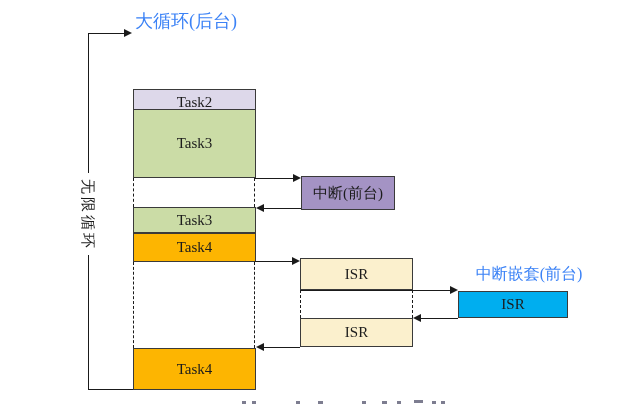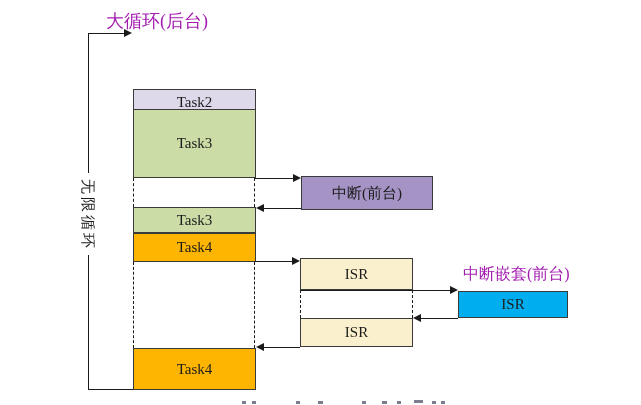--- a/index.html
+++ b/index.html
@@ -15,21 +15,22 @@
     position:absolute;
     box-sizing:border-box;
     border:1px solid #3a3a3a;
     display:flex;align-items:center;justify-content:center;
     font-size:15px;
     color:#1c1c1c;
   }
   .lbl{
     position:absolute;
     font-size:16px;
-    color:#a21caf;
+    color:#3b82f6;
+    text-align:center;
     white-space:nowrap;
   }
   .hline{position:absolute;height:0;border-top:1px solid #1a1a1a;}
   .vline{position:absolute;width:0;border-left:1px solid #1a1a1a;}
   .vdash{position:absolute;width:0;border-left:1px dashed #1a1a1a;}
   .arrow-right{
     position:absolute;width:0;height:0;
     border-top:4px solid transparent;border-bottom:4px solid transparent;
     border-left:8px solid #1a1a1a;
   }
@@ -86,21 +87,21 @@
 
   <div class="vdash" style="left:133px;top:262px;height:86px;"></div>
   <div class="vdash" style="left:254px;top:262px;height:86px;"></div>
 
   <div class="box" style="left: 133px; top: 348px; width: 123px; height: 42px; background-color: rgb(253, 181, 1);">
     <span>Task4</span>
   </div>
 
   <div class="hline" style="left:255px;top:178px;width:38px;"></div>
   <div class="arrow-right" style="left:293px;top:174px;"></div>
-  <div class="box" style="left: 301px; top: 176px; width: 132px; height: 34px; background-color: rgb(164, 147, 196);">
+  <div class="box" style="left: 301px; top: 176px; width: 94px; height: 34px; background-color: rgb(164, 147, 196);">
     <span>中断(前台)</span>
   </div>
   <div class="hline" style="left:264px;top:208px;width:37px;"></div>
   <div class="arrow-left" style="left:256px;top:204px;"></div>
 
   <div class="hline" style="left:255px;top:261px;width:37px;"></div>
   <div class="arrow-right" style="left:292px;top:257px;"></div>
   <div class="box" style="left: 300px; top: 258px; width: 113px; height: 32px; background-color: rgb(251, 240, 205);">
     <span>ISR</span>
   </div>

